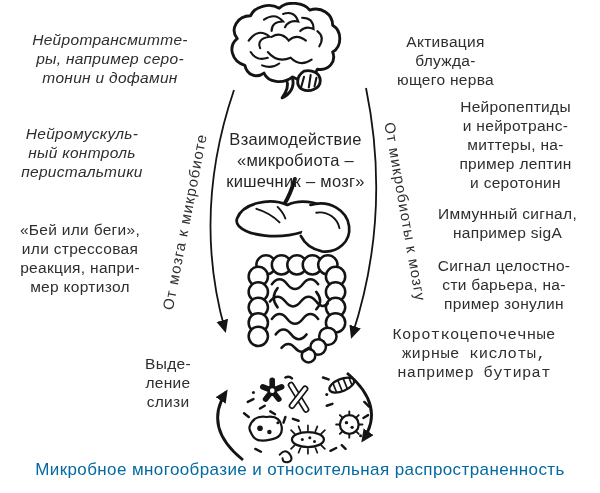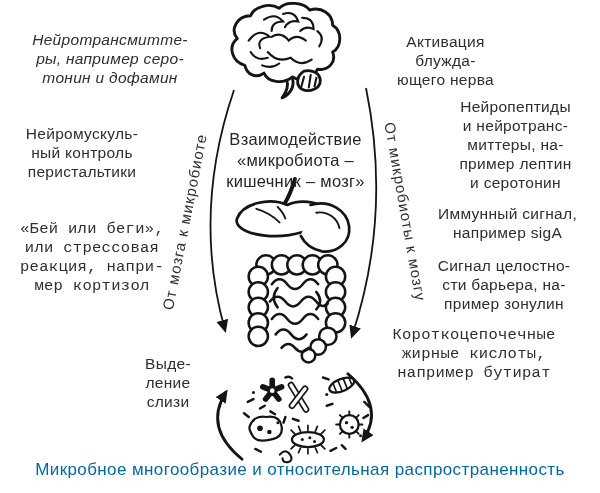--- a/index.html
+++ b/index.html
@@ -150,24 +150,24 @@
     </svg>
   </div>
 
   <div class="center-label">Взаимодействие
 «микробиота –
 кишечник – мозг»</div>
 
   <div class="txt" style="left:15px;top:30px;width:190px;font-style:italic;">Нейротрансмитте-
 ры, например серо-
 тонин и дофамин</div>
-  <div class="txt" style="left:2px;top:124px;width:160px;">Нейромускуль-
+  <div class="txt" style="left:2px;top:124px;width:160px;font-style:italic;">Нейромускуль-
 ный контроль
 перистальтики</div>
-  <div class="txt" style="left:12px;top:220px;width:160px;font-family:Liberation Mono, monospace;">«Бей или беги»,
+  <div class="txt" style="left:0;top:220px;width:160px;">«Бей или беги»,
 или стрессовая
 реакция, напри-
 мер кортизол</div>
   <div class="txt" style="left:133px;top:322px;width:70px;margin-top:32px;">Выде-
 ление
 слизи</div>
 
   <div class="txt" style="left:368px;top:32px;width:155px;">Активация
 блужда-
 ющего нерва</div>

